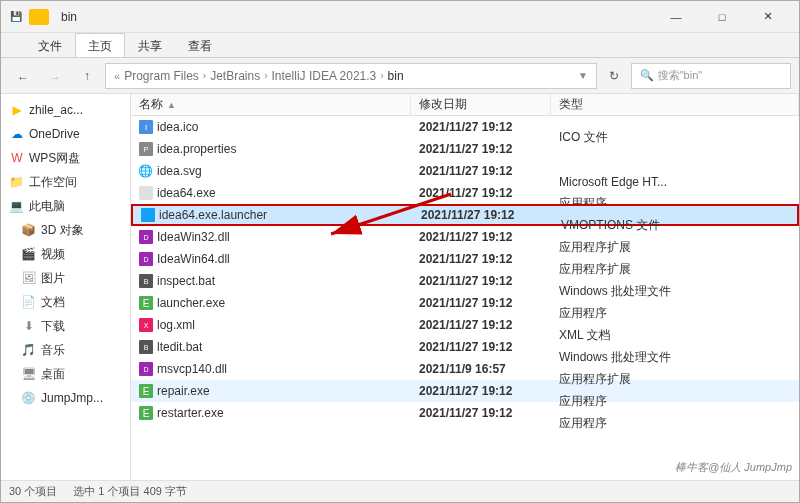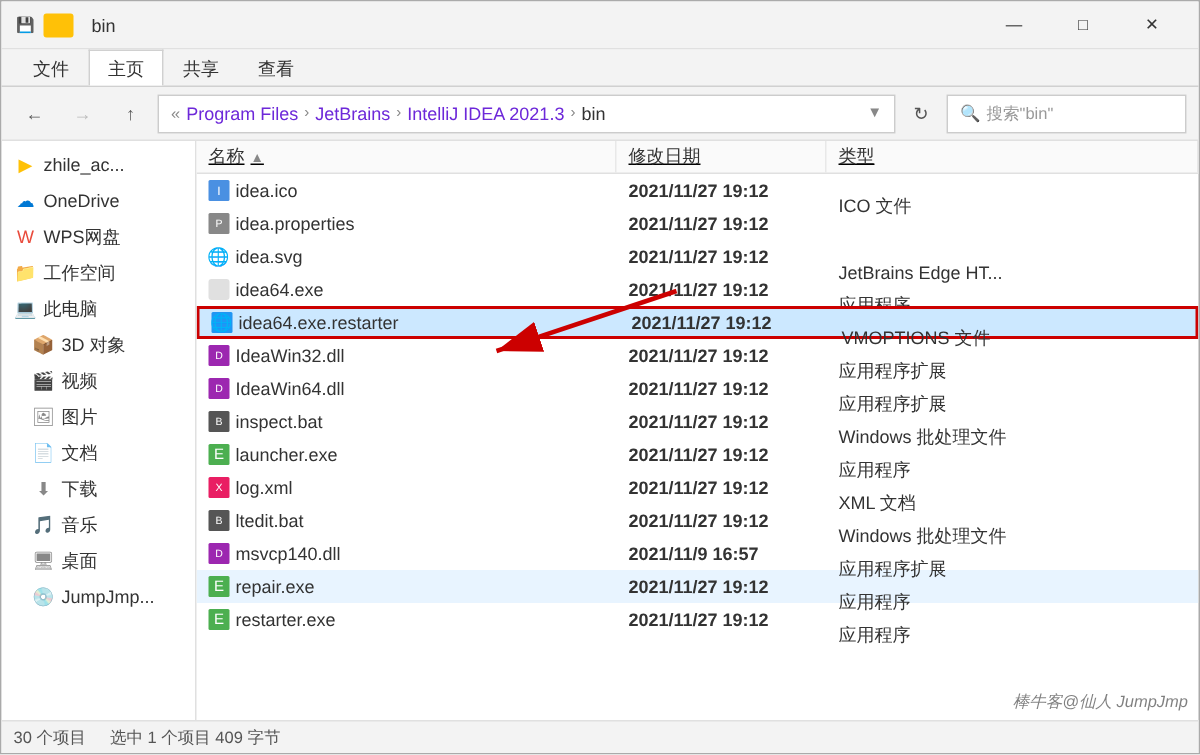--- a/index.html
+++ b/index.html
@@ -11,44 +11,44 @@
     .title-bar { height: 32px; background: #f3f3f3; display: flex; align-items: center; padding: 0 8px; border-bottom: 1px solid #e0e0e0; }
     .title-bar-icons { display: flex; gap: 4px; margin-right: 8px; }
     .title-icon { width: 16px; height: 16px; display: flex; align-items: center; justify-content: center; font-size: 10px; }
     .title-folder-icon { width: 20px; height: 16px; background: #ffc107; border-radius: 2px; margin-right: 4px; }
     .title-text { font-size: 12px; color: #333; flex: 1; }
     .window-controls { display: flex; gap: 0; margin-left: auto; }
     .win-btn { width: 46px; height: 32px; display: flex; align-items: center; justify-content: center; font-size: 11px; cursor: pointer; color: #333; }
 
     
     .ribbon { background: #f3f3f3; border-bottom: 1px solid #d0d0d0; }
-    .ribbon-tabs { display: flex; height: 24px; padding-left: 8px; }
+    .ribbon-tabs { display: flex; height: 24px; padding-left: 24px; }
     .ribbon-tab { padding: 4px 12px; font-size: 12px; cursor: pointer; color: #333; border: 1px solid transparent; border-bottom: none; }
     .ribbon-tab.active { background: #fff; border-color: #d0d0d0; }
 
     
     .address-bar { height: 36px; background: #f3f3f3; display: flex; align-items: center; padding: 0 8px; gap: 4px; border-bottom: 1px solid #e0e0e0; }
     .nav-btn { width: 28px; height: 28px; display: flex; align-items: center; justify-content: center; cursor: pointer; border-radius: 2px; color: #555; font-size: 12px; }
     .nav-btn.disabled { color: #bbb; cursor: default; }
     .address-box { flex: 1; height: 26px; background: #fff; border: 1px solid #ccc; display: flex; align-items: center; padding: 0 8px; font-size: 12px; color: #333; gap: 4px; }
-    .address-segment { color: #6d28d9; }
+    .address-segment { color: #737373; }
     .address-arrow { color: #888; font-size: 10px; }
     .address-current { color: #333; font-weight: 500; }
     .refresh-btn { width: 26px; height: 26px; display: flex; align-items: center; justify-content: center; cursor: pointer; color: #555; }
     .search-box { width: 160px; height: 26px; background: #fff; border: 1px solid #ccc; display: flex; align-items: center; padding: 0 8px; gap: 4px; font-size: 12px; color: #999; }
 
     
     .main-content { display: flex; flex: 1; overflow: hidden; }
 
     
     .sidebar { width: 130px; background: #fff; border-right: 1px solid #e0e0e0; overflow-y: auto; padding: 4px 0; flex-shrink: 0; }
     .sidebar-item { display: flex; align-items: center; height: 24px; padding: 0 8px; gap: 4px; cursor: pointer; font-size: 12px; color: #333; }
     .sidebar-icon { width: 16px; height: 16px; flex-shrink: 0; display: flex; align-items: center; justify-content: center; }
     .folder-yellow { color: #ffc107; }
-    .file-header { display: flex; height: 22px; border-bottom: 1px solid #e0e0e0; background: #fafafa; padding-left: 0; text-decoration: underline; }
+    .file-header { display: flex; height: 22px; border-bottom: 1px solid #e0e0e0; background: #fafafa; padding-left: 0; }
     .col-header { display: flex; align-items: center; font-size: 12px; color: #333; padding: 0 8px; border-right: 1px solid #e8e8e8; cursor: pointer; }
     .col-name { flex: 0 0 280px; }
     .col-date { flex: 0 0 140px; }
     .col-type { flex: 1; text-align: center; }
 
     .file-list { flex: 1; overflow-y: auto; }
     .file-row { display: flex; align-items: center; height: 22px; padding-left: 0; cursor: pointer; }
     .file-row.highlighted { background: #cce8ff; border: 2px solid #ff0000; }
     .file-cell { padding: 0 8px; font-size: 12px; color: #333; overflow: hidden; white-space: nowrap; text-overflow: ellipsis; }
     .file-cell.name { flex: 0 0 280px; display: flex; align-items: center; gap: 4px; }
@@ -222,36 +222,36 @@
           </div>
           <div class="file-cell date">2021/11/27 19:12</div>
         </div>
 
         <div class="file-row">
           <div class="file-cell name">
             <span class="file-icon browser-file" style="color:#1a73e8; font-size:12px">🌐</span>
             <span>idea.svg</span>
           </div>
           <div class="file-cell date">2021/11/27 19:12</div>
-          <div class="file-cell type">JetBrains Edge HT...</div>
+          <div class="file-cell type">Microsoft Edge HT...</div>
         </div>
 
         <div class="file-row">
           <div class="file-cell name">
             <span class="file-icon" style="width:14px;height:14px;background:#e0e0e0;display:inline-block;border-radius:2px;"></span>
             <span>idea64.exe</span>
           </div>
           <div class="file-cell date">2021/11/27 19:12</div>
           <div class="file-cell type">应用程序</div>
         </div>
 
         <div class="file-row highlighted" style="background:#cce8ff; border: 2px solid #cc0000; position:relative;">
           <div class="file-cell name">
             <span class="file-icon vmoptions-file" style="color:#1a73e8; font-size:12px">🌐</span>
-            <span style="font-weight:500;">idea64.exe.restarter</span>
+            <span style="font-weight:500;">idea64.exe.launcher</span>
           </div>
           <div class="file-cell date">2021/11/27 19:12</div>
           <div class="file-cell type">VMOPTIONS 文件</div>
         </div>
 
         <div class="file-row">
           <div class="file-cell name">
             <span class="file-icon dll-file">D</span>
             <span>IdeaWin32.dll</span>
           </div>

